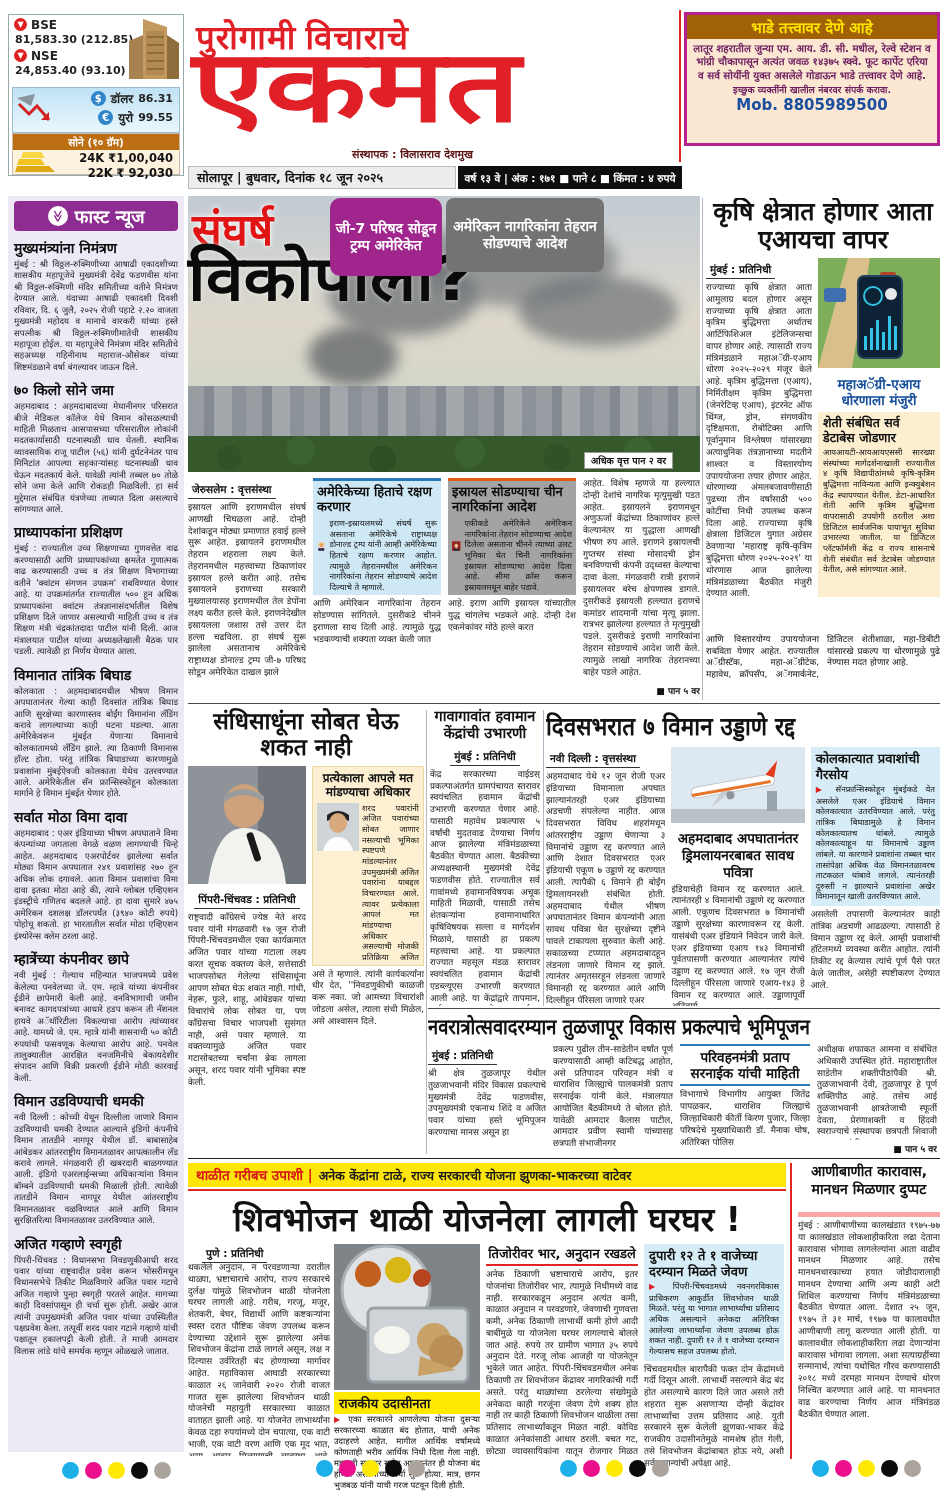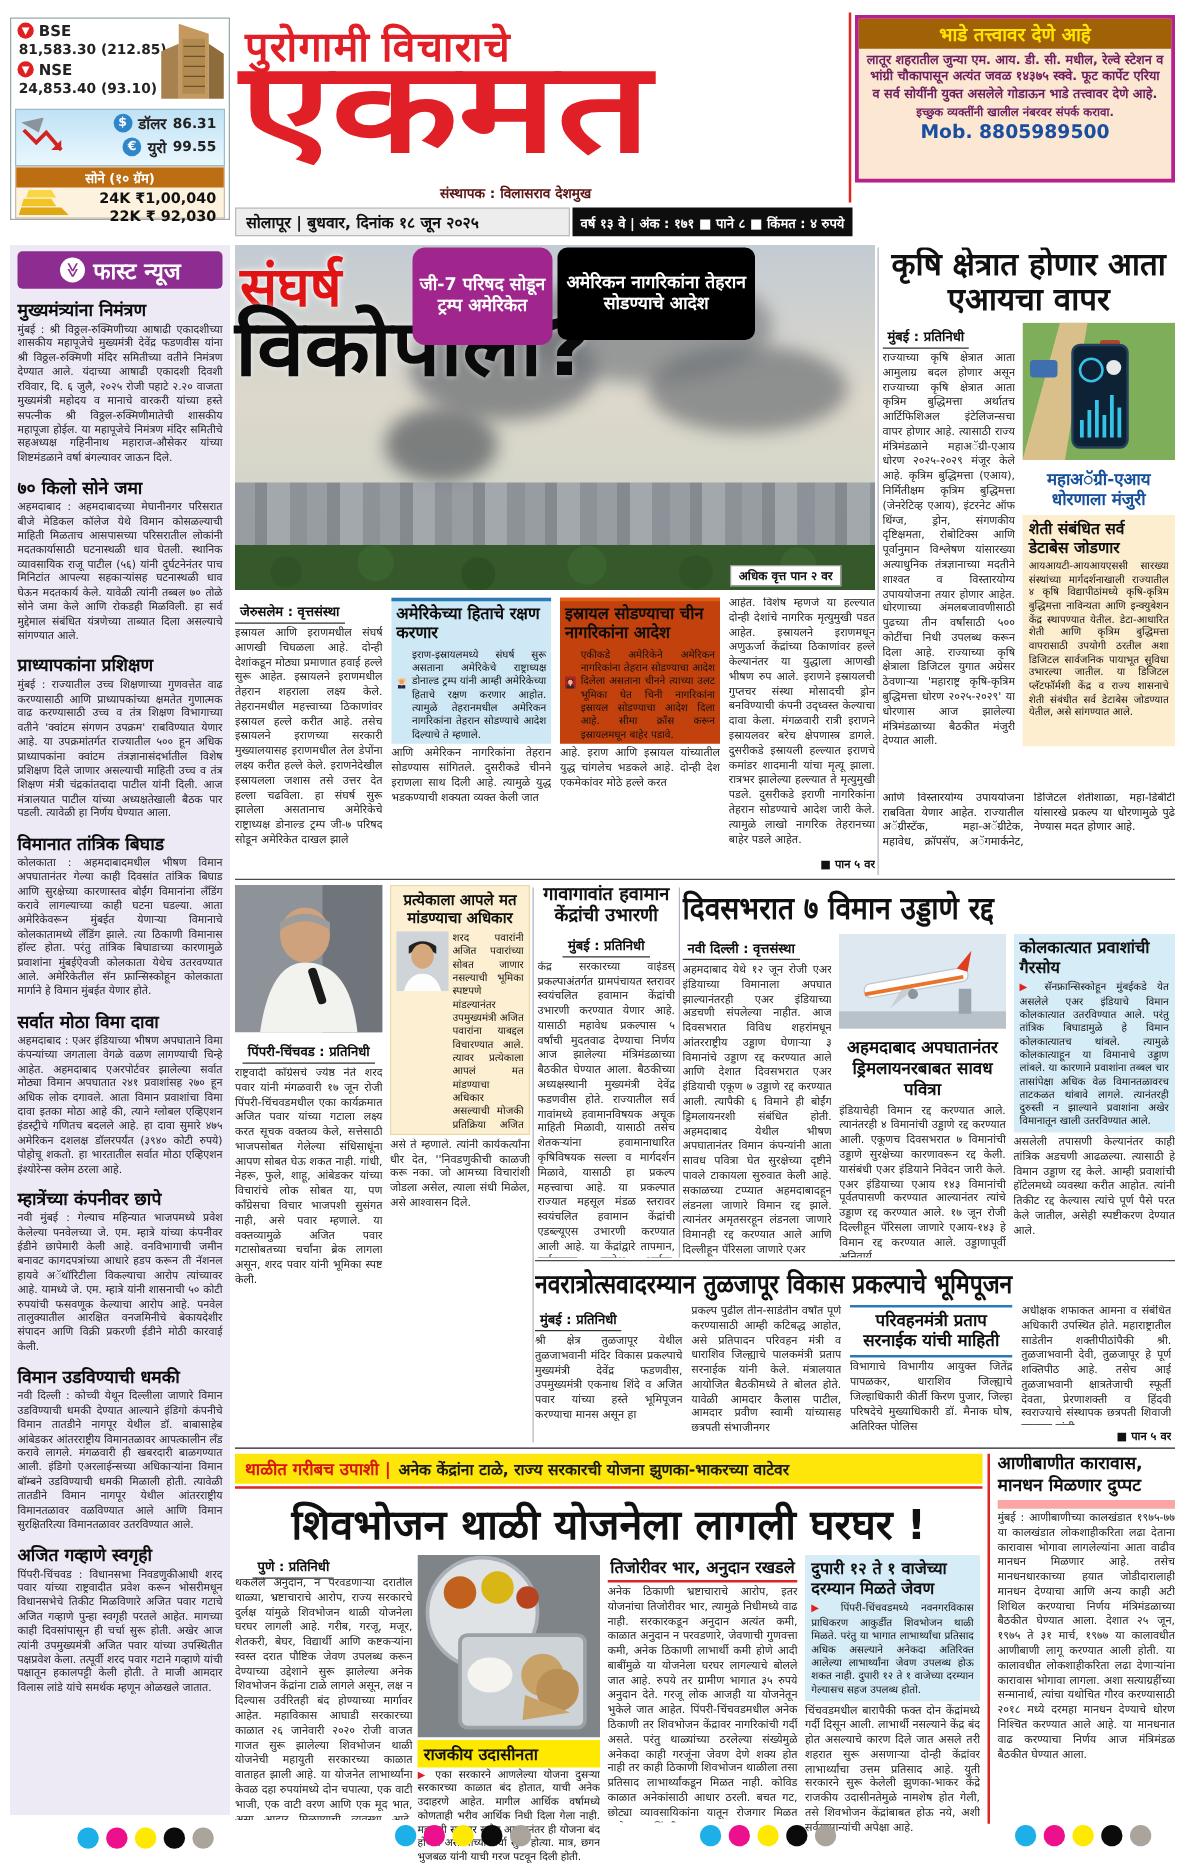--- a/index.html
+++ b/index.html
@@ -79,29 +79,29 @@
                radial-gradient(circle at 38% 65%, #2c4f23 0 13px, transparent 14px),
                radial-gradient(circle at 55% 45%, #3a6330 0 15px, transparent 16px),
                radial-gradient(circle at 72% 60%, #2f5226 0 13px, transparent 14px),
                radial-gradient(circle at 88% 45%, #3a6330 0 14px, transparent 15px),#35592b;}
   #lead-red{left:192px;top:198px;font-size:44px;font-weight:bold;color:#e01414;text-shadow:0 0 6px #fff,0 0 2px #fff;}
   #lead-black{left:188px;top:248px;font-size:62px;font-weight:bold;color:#0a0a0a;line-height:1;
               transform:scaleX(1.1);transform-origin:left top;text-shadow:0 0 5px rgba(255,255,255,.6);}
   #kickp{left:330px;top:198px;width:112px;height:78px;background:#a0268e;border-radius:10px;color:#fff;
          font-size:14px;font-weight:bold;text-align:center;display:flex;align-items:center;justify-content:center;
          line-height:1.25;padding:2px;box-sizing:border-box;}
-  #kickb{left:446px;top:198px;width:158px;height:74px;background:#000000;border-radius:8px;color:#fff;
+  #kickb{left:446px;top:198px;width:158px;height:74px;background:#737373;border-radius:8px;color:#fff;
          font-size:14px;font-weight:bold;text-align:center;display:flex;align-items:center;justify-content:center;
          line-height:1.25;padding:2px;box-sizing:border-box;}
   #photonote{left:584px;top:452px;background:#fff;border:1px solid #999;font-size:9.5px;font-weight:bold;
              padding:1px 6px;}
   #leadcols{left:188px;top:478px;width:512px;height:224px;display:flex;gap:7px;}
   .lcol{overflow:hidden;}
   .lbox{border-top:3px solid #2a7ab5;background:#cfe8f5;padding:4px 4px 3px 4px;margin-bottom:3px;}
-  .lbox2{border-top:3px solid #e05a10;background:#c2410c;padding:4px 4px 3px 4px;margin-bottom:3px;}
+  .lbox2{border-top:3px solid #e05a10;background:#a3a3a3;padding:4px 4px 3px 4px;margin-bottom:3px;}
   .lbox-t{font-size:13px;font-weight:bold;line-height:1.15;margin-bottom:3px;color:#0d0d0d;}
   .lbox-inner{display:flex;gap:4px;}
   .lbox-b{font-size:8.2px;line-height:1.3;text-align:justify;}
   .tri{color:#e02020;font-size:8px;}
   .pg5{font-size:9px;font-weight:bold;text-align:right;margin-top:2px;}
 
   
   #agri{left:706px;top:198px;width:234px;height:502px;overflow:hidden;}
   #agri-h{font-size:25px;font-weight:bold;text-align:center;line-height:1.12;margin:0 0 4px 0;}
   #agri-flex{display:flex;gap:6px;height:372px;overflow:hidden;}
@@ -148,21 +148,21 @@
   #shiv-h{left:188px;top:1196px;width:598px;text-align:center;font-size:33px;font-weight:bold;}
   #shiv-by{left:202px;top:1246px;}
   #shiv-c1{left:188px;top:1262px;width:142px;height:194px;}
   #thali{left:334px;top:1244px;width:146px;height:146px;}
   #capt-t{left:334px;top:1392px;width:146px;background:#ffe900;font-size:13px;font-weight:bold;padding:2px 5px;box-sizing:border-box;}
   #capt-b{left:334px;top:1414px;width:146px;height:84px;}
   #shiv-c3{left:486px;top:1244px;width:152px;height:214px;}
   #subhead{font-size:13px;font-weight:bold;text-align:center;border-bottom:2px solid #e02525;padding-bottom:2px;margin-bottom:3px;}
   #shiv-c4{left:644px;top:1244px;width:140px;height:256px;}
   #emer{left:798px;top:1163px;width:142px;height:292px;overflow:hidden;}
-  #emer-h{font-size:14px;font-weight:bold;text-align:left;line-height:1.25;border-bottom:7px solid #fca5a5;padding-bottom:2px;margin-bottom:3px;}
+  #emer-h{font-size:14px;font-weight:bold;text-align:center;line-height:1.25;border-bottom:5px solid #fca5a5;padding-bottom:14px;margin-bottom:3px;}
 </style>
 </head>
 <body>
 
 <div class="page">
 
   <div class="abs" id="ticker">
     <div class="trow">
       <span class="downic">▼</span>
       <span class="tlab">BSE</span>
@@ -367,20 +367,21 @@
           <div class="cb" style="height:146px;overflow:hidden;">आयआयटी-आयआयएससी सारख्या संस्थांच्या मार्गदर्शनाखाली राज्यातील ४ कृषि विद्यापीठांमध्ये कृषि-कृत्रिम बुद्धिमत्ता नाविन्यता आणि इन्क्युबेशन केंद्र स्थापण्यात येतील. डेटा-आधारित शेती आणि कृत्रिम बुद्धिमत्ता वापरासाठी उपयोगी ठरतील अशा डिजिटल सार्वजनिक पायाभूत सुविधा उभारल्या जातील. या डिजिटल प्लॅटफॉर्मशी केंद्र व राज्य शासनाचे शेती संबंधीत सर्व डेटाबेस जोडण्यात येतील, असे सांगण्यात आले.</div>
         </div>
       </div>
     </div>
     <div id="agri-b2">आणि विस्तारयोग्य उपाययोजना राबविता येणार आहेत. राज्यातील अॅग्रीस्टॅक, महा-अॅग्रीटेक, महावेध, क्रॉपसॅप, अॅगमार्कनेट, डिजिटल शेतीशाळा, महा-डिबीटी यांसारखे प्रकल्प या धोरणामुळे पुढे नेण्यास मदत होणार आहे.</div>
   </div>
 
   <div class="hrule" style="left:188px;top:703px;width:752px;"></div>
 
   <div class="abs" id="pawar">
+    <div id="pawar-h">संधिसाधूंना सोबत घेऊ शकत नाही</div>
     <div id="pawar-flex">
       <div style="width:118px;">
         <svg width="118" height="118" viewBox="0 0 118 118">
           <rect width="118" height="118" fill="#8d9398"></rect>
           <rect x="70" y="0" width="48" height="118" fill="#6f757b"></rect>
           <ellipse cx="56" cy="40" rx="20" ry="22" fill="#cda27c"></ellipse>
           <path d="M36,36 Q56,22 76,36 L76,30 Q56,16 36,30 Z" fill="#9c9c9c"></path>
           <path d="M20,118 Q28,62 56,62 Q92,62 98,118 Z" fill="#f2f2ee"></path>
           <rect x="62" y="66" width="7" height="30" rx="3" fill="#1a1a1a" transform="rotate(-18 65 80)"></rect>
         </svg>

